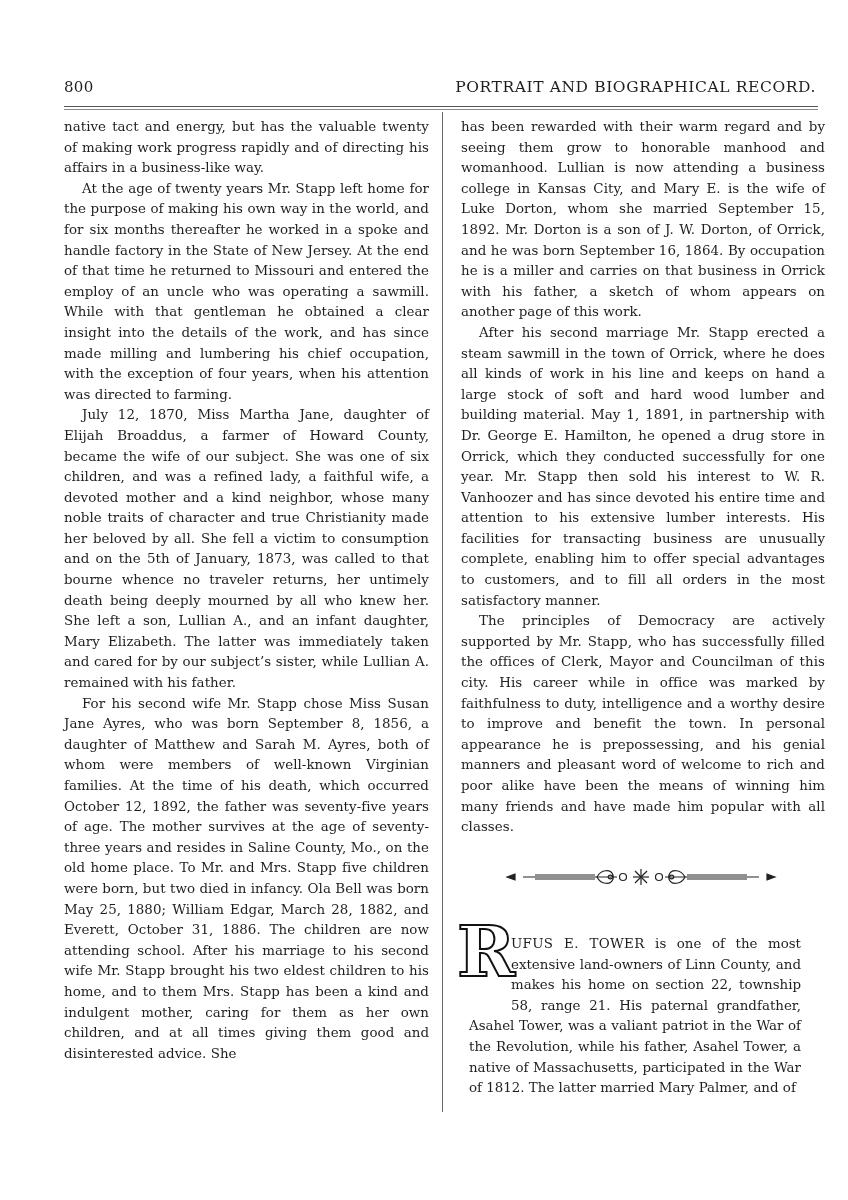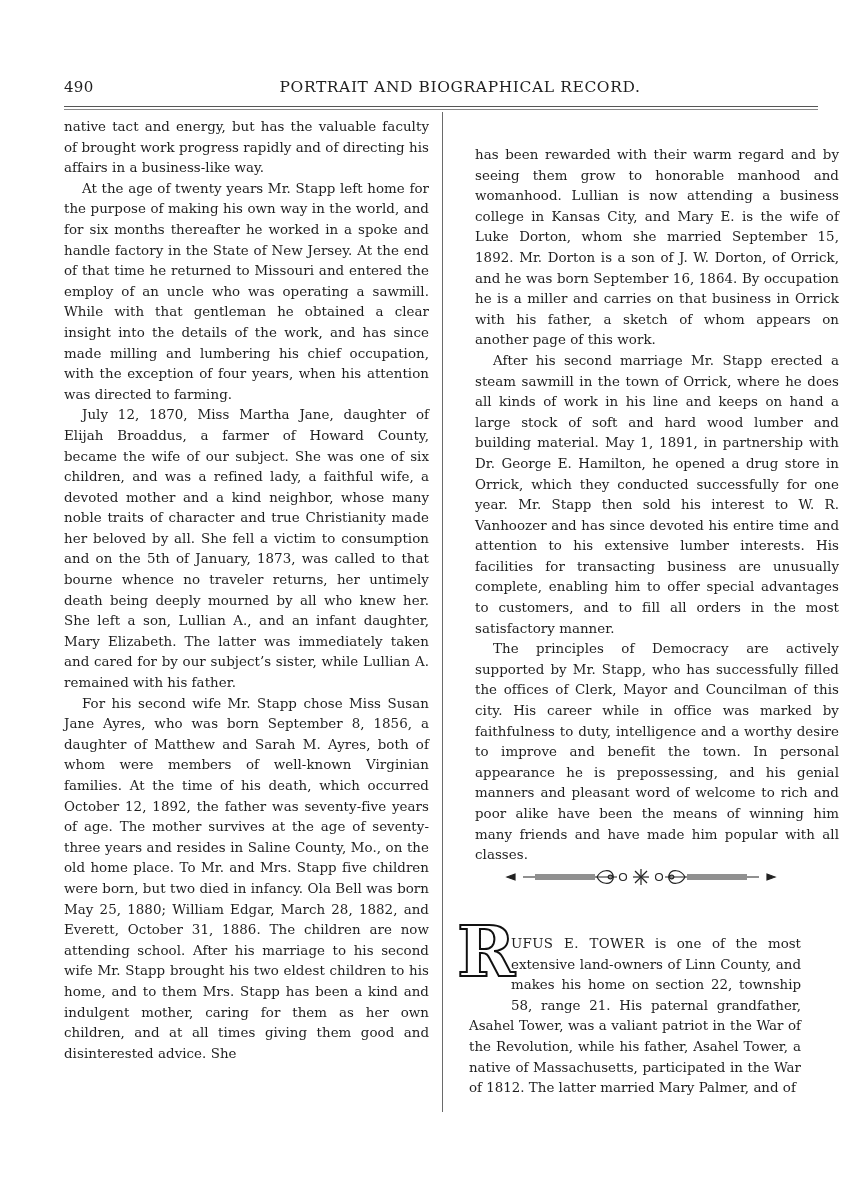--- a/index.html
+++ b/index.html
@@ -2,50 +2,50 @@
 <html><head>
 <meta charset="utf-8">
 <style>
   html, body { margin: 0; padding: 0; }
   body {
     width: 848px; height: 1200px; background: #ffffff; position: relative; overflow: hidden;
     font-family: "DejaVu Serif", "Liberation Serif", serif; color: #1e1e1e;
   }
   .page-header { position: absolute; left: 64px; top: 78px; width: 752px; height: 24px; }
   .page-number { position: absolute; left: 0; top: 0; font-size: 15px; letter-spacing: 0.3px; }
-  .running-title { position: absolute; left: 0; right: 0; top: 0; text-align: center; font-size: 15.5px; letter-spacing: 0.6px; padding-left: 40px; }
+  .running-title { position: absolute; left: 0; right: 0; top: 0; text-align: right; font-size: 15.5px; letter-spacing: 0.6px; padding-left: 40px; }
   .rule { position: absolute; left: 64px; width: 754px; background: #555; }
   .rule.r1 { top: 106px; height: 1px; }
   .rule.r2 { top: 109px; height: 1px; background:#888; }
   .divider { position: absolute; left: 442px; top: 112px; width: 1px; height: 1000px; background: #6a6a6a; }
   .column { position: absolute; top: 117px; font-size: 13.4px; line-height: 20.6px; text-align: justify; letter-spacing: 0.05px; }
   .col-left { left: 64px; width: 365px; }
-  .col-right { left: 475px; width: 364px; margin-top: 28px; }
+  .col-right { left: 461px; width: 364px; }
   .column p { margin: 0; text-indent: 18px; hyphens: manual; }
   .column p.cont { text-indent: 0; }
   .ornament { position: absolute; left: 505px; top: 866px; width: 272px; height: 22px; }
   .bio { position: absolute; left: 453px; top: 918px; width: 364px; font-size: 13.4px; line-height: 20.6px; text-align: justify; }
   .dropcap { float: left; width: 50px; height: 76px; margin: 2px 8px 0 0; position: relative; }
   .dropcap span { position: absolute; left: 4px; top: -8px; font-size: 70px; line-height: 80px; font-family: "DejaVu Serif", serif; color: #fff; -webkit-text-stroke: 2px #111; font-weight: bold; }
   .bio-name { letter-spacing: 0.3px; }
   .bio p { margin: 16px; }
 </style>
 </head>
 <body>
 
 <div class="page-header">
-  <span class="page-number">490</span>
+  <span class="page-number">800</span>
   <div class="running-title">PORTRAIT AND BIOGRAPHICAL RECORD.</div>
 </div>
 <div class="rule r1"></div>
 <div class="rule r2"></div>
 <div class="divider"></div>
 
 <div class="column col-left">
-  <p class="cont">native tact and energy, but has the valuable faculty of brought work progress rapidly and of directing his affairs in a business-like way.</p>
+  <p class="cont">native tact and energy, but has the valuable twenty of making work progress rapidly and of directing his affairs in a business-like way.</p>
   <p>At the age of twenty years Mr. Stapp left home for the purpose of making his own way in the world, and for six months thereafter he worked in a spoke and handle factory in the State of New Jersey. At the end of that time he returned to Missouri and entered the employ of an uncle who was operating a sawmill. While with that gentleman he obtained a clear insight into the details of the work, and has since made milling and lumbering his chief occupation, with the exception of four years, when his attention was directed to farming.</p>
   <p>July 12, 1870, Miss Martha Jane, daughter of Elijah Broaddus, a farmer of Howard County, became the wife of our subject. She was one of six children, and was a refined lady, a faithful wife, a devoted mother and a kind neighbor, whose many noble traits of character and true Christianity made her beloved by all. She fell a victim to consumption and on the 5th of January, 1873, was called to that bourne whence no traveler returns, her untimely death being deeply mourned by all who knew her. She left a son, Lullian A., and an infant daughter, Mary Elizabeth. The latter was immediately taken and cared for by our subject’s sister, while Lullian A. remained with his father.</p>
   <p>For his second wife Mr. Stapp chose Miss Susan Jane Ayres, who was born September 8, 1856, a daughter of Matthew and Sarah M. Ayres, both of whom were members of well-known Virginian families. At the time of his death, which occurred October 12, 1892, the father was seventy-five years of age. The mother survives at the age of seventy-three years and resides in Saline County, Mo., on the old home place. To Mr. and Mrs. Stapp five children were born, but two died in infancy. Ola Bell was born May 25, 1880; William Edgar, March 28, 1882, and Everett, October 31, 1886. The children are now attending school. After his marriage to his second wife Mr. Stapp brought his two eldest children to his home, and to them Mrs. Stapp has been a kind and indulgent mother, caring for them as her own children, and at all times giving them good and disinterested advice. She</p>
 </div>
 
 <div class="column col-right">
   <p class="cont">has been rewarded with their warm regard and by seeing them grow to honorable manhood and womanhood. Lullian is now attending a business college in Kansas City, and Mary E. is the wife of Luke Dorton, whom she married September 15, 1892. Mr. Dorton is a son of J. W. Dorton, of Orrick, and he was born September 16, 1864. By occupation he is a miller and carries on that business in Orrick with his father, a sketch of whom appears on another page of this work.</p>
   <p>After his second marriage Mr. Stapp erected a steam sawmill in the town of Orrick, where he does all kinds of work in his line and keeps on hand a large stock of soft and hard wood lumber and building material. May 1, 1891, in partnership with Dr. George E. Hamilton, he opened a drug store in Orrick, which they conducted successfully for one year. Mr. Stapp then sold his interest to W. R. Vanhoozer and has since devoted his entire time and attention to his extensive lumber interests. His facilities for transacting business are unusually complete, enabling him to offer special advantages to customers, and to fill all orders in the most satisfactory manner.</p>
   <p>The principles of Democracy are actively supported by Mr. Stapp, who has successfully filled the offices of Clerk, Mayor and Councilman of this city. His career while in office was marked by faithfulness to duty, intelligence and a worthy desire to improve and benefit the town. In personal appearance he is prepossessing, and his genial manners and pleasant word of welcome to rich and poor alike have been the means of winning him many friends and have made him popular with all classes.</p>
 </div>

